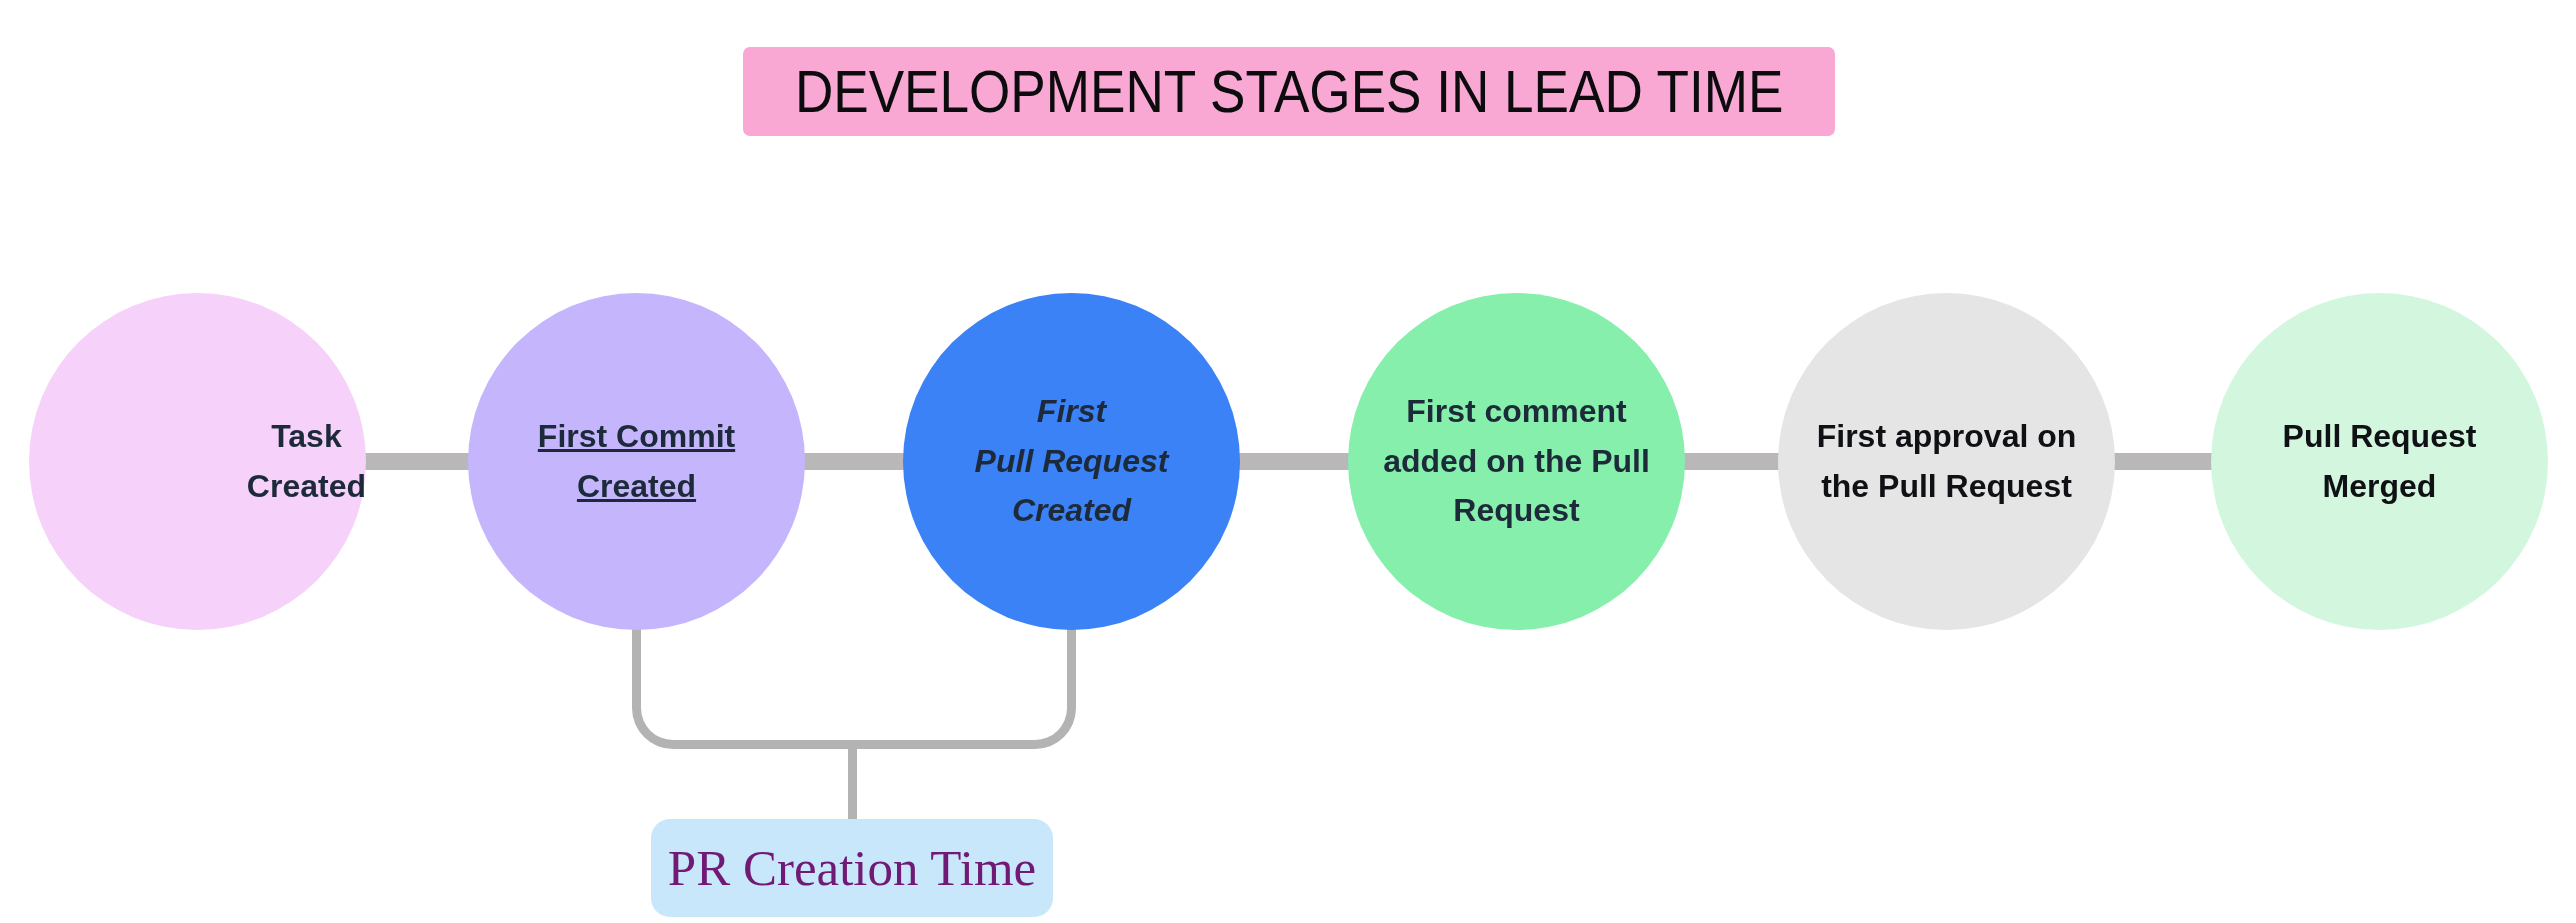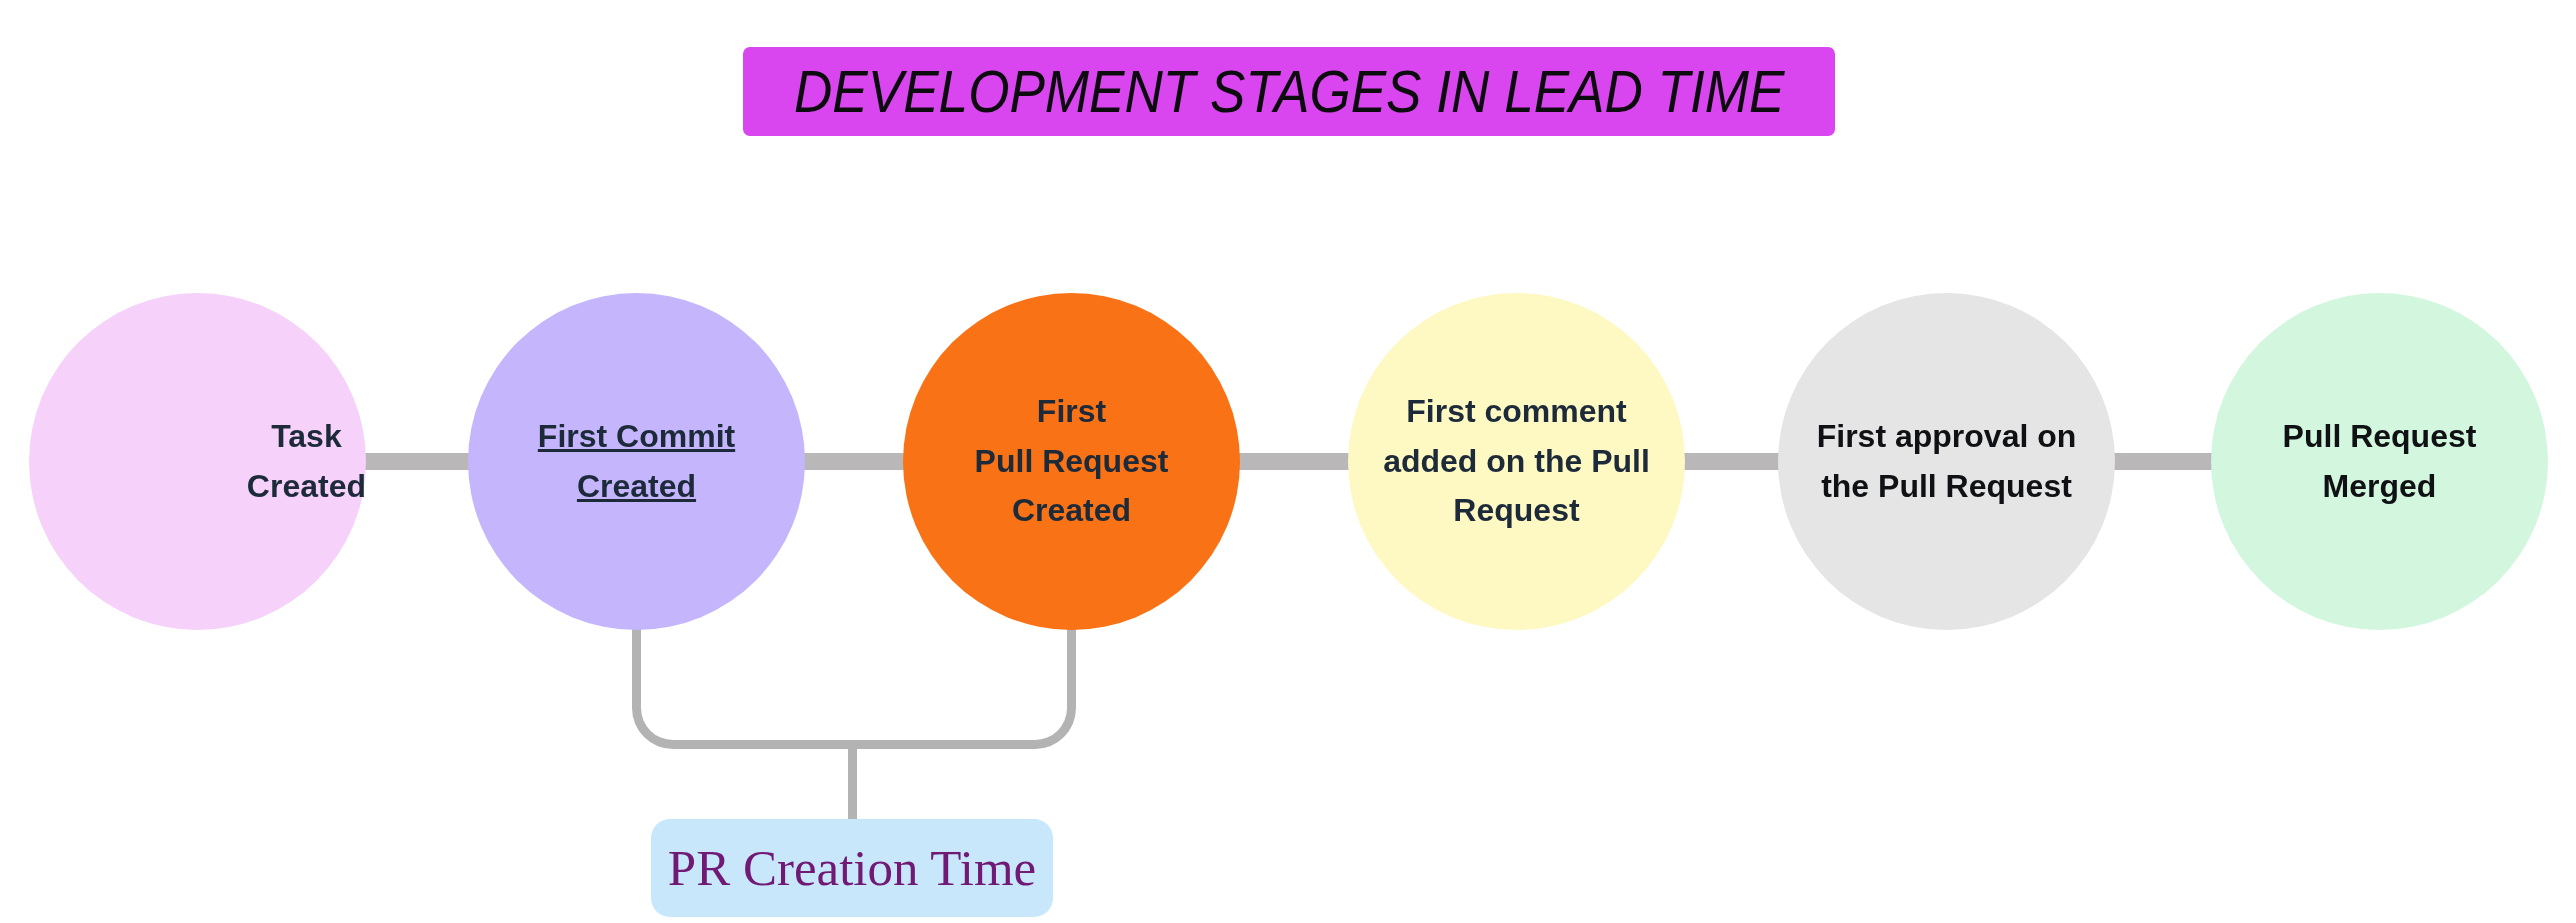--- a/index.html
+++ b/index.html
@@ -115,34 +115,34 @@
     font-weight: 400;
     color: #701a75;
     white-space: nowrap;
   }
 </style>
 </head>
 <body>
 
 <div class="canvas">
 
-  <div class="title-box" style="background: #d946ef; font-style: italic;">
+  <div class="title-box" style="background: #f9a8d4;">
     <div class="title-text">DEVELOPMENT STAGES IN LEAD TIME</div>
   </div>
 
   <div class="connector" style="background: rgb(185, 183, 183);"></div>
 
   <div class="stage stage-0" style="background: rgb(246, 210, 251); color: rgb(29, 42, 58);"><span>Task
 Created</span></div>
   <div class="stage stage-1" style="background: #c4b5fd; color: rgb(29, 42, 58); text-decoration: underline;"><span>First Commit
 Created</span></div>
-  <div class="stage stage-2" style="background: #f97316; color: rgb(29, 42, 58);"><span>First
+  <div class="stage stage-2" style="background: #3b82f6; color: rgb(29, 42, 58); font-style: italic;"><span>First
 Pull Request
 Created</span></div>
-  <div class="stage stage-3" style="background: #fef9c3; color: rgb(29, 42, 58);"><span>First comment
+  <div class="stage stage-3" style="background: #86efac; color: rgb(29, 42, 58);"><span>First comment
 added on the Pull
 Request</span></div>
   <div class="stage stage-4" style="background: #e5e5e5; color: rgb(16, 17, 20);"><span>First approval on
 the Pull Request</span></div>
   <div class="stage stage-5" style="background: rgb(210, 247, 222); color: rgb(16, 17, 20);"><span>Pull Request
 Merged</span></div>
 
   <div class="bracket"></div>
   <div class="bracket-stem"></div>
 

